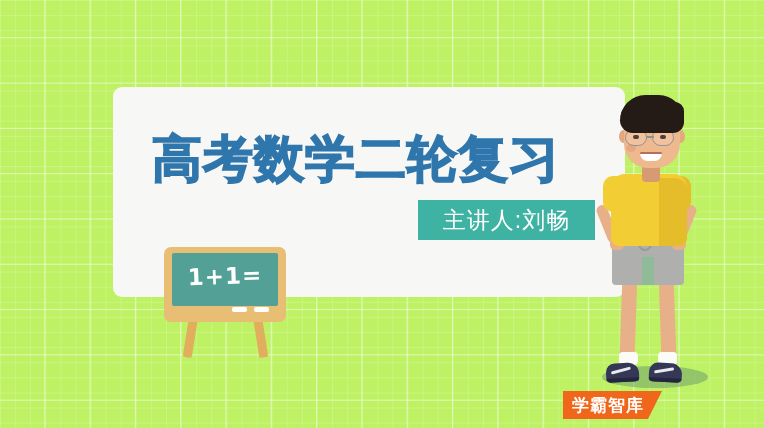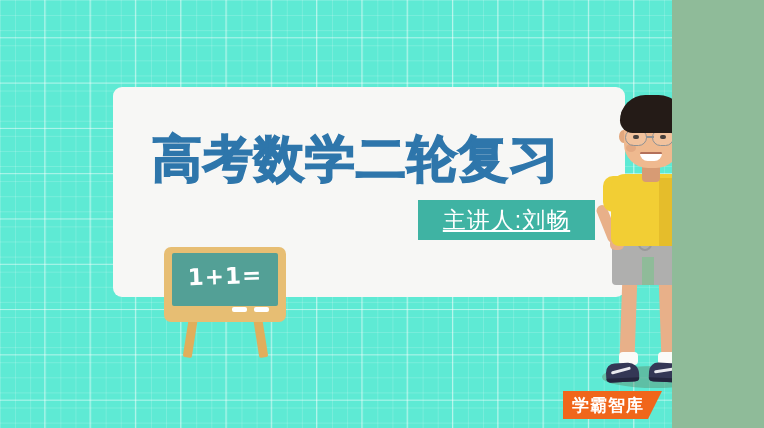--- a/index.html
+++ b/index.html
@@ -6,22 +6,22 @@
   html,body { width:764px; height:428px; overflow:hidden; }
   body {
     font-family:"Liberation Sans","DejaVu Sans",sans-serif;
     background:#8FBB99;
     position:relative;
   }
 
   
   #stage {
     position:absolute; inset:0;
-    width:672px; height:428px;
-    background-color:#5eead4;
+    width:764px; height:428px;
+    background-color:#bef264;
     overflow:hidden;
   }
   #grid-fine, #grid-major {
     position:absolute; inset:0; pointer-events:none;
   }
   #grid-fine {
     background-image:
       linear-gradient(to right, rgba(255,255,255,.17) 1px, transparent 1px),
       linear-gradient(to bottom, rgba(255,255,255,.17) 1px, transparent 1px);
     background-size:15.1px 15.1px;
@@ -64,21 +64,20 @@
     width:177px; height:40px;
     background:#3FB3A3;
     display:flex; align-items:center; justify-content:center;
   }
   #presenter-badge-label {
     color:#FFFFFF;
     font-size:23px;
     font-weight:500;
     letter-spacing:1px;
     white-space:nowrap;
-    text-decoration:underline;
   }
 
   
   #chalkboard { position:absolute; left:164px; top:247px; width:122px; height:110px; }
   .leg {
     position:absolute; top:64px;
     width:9px; height:47px;
     background:#E0AE5C;
     border-radius:2px;
   }

